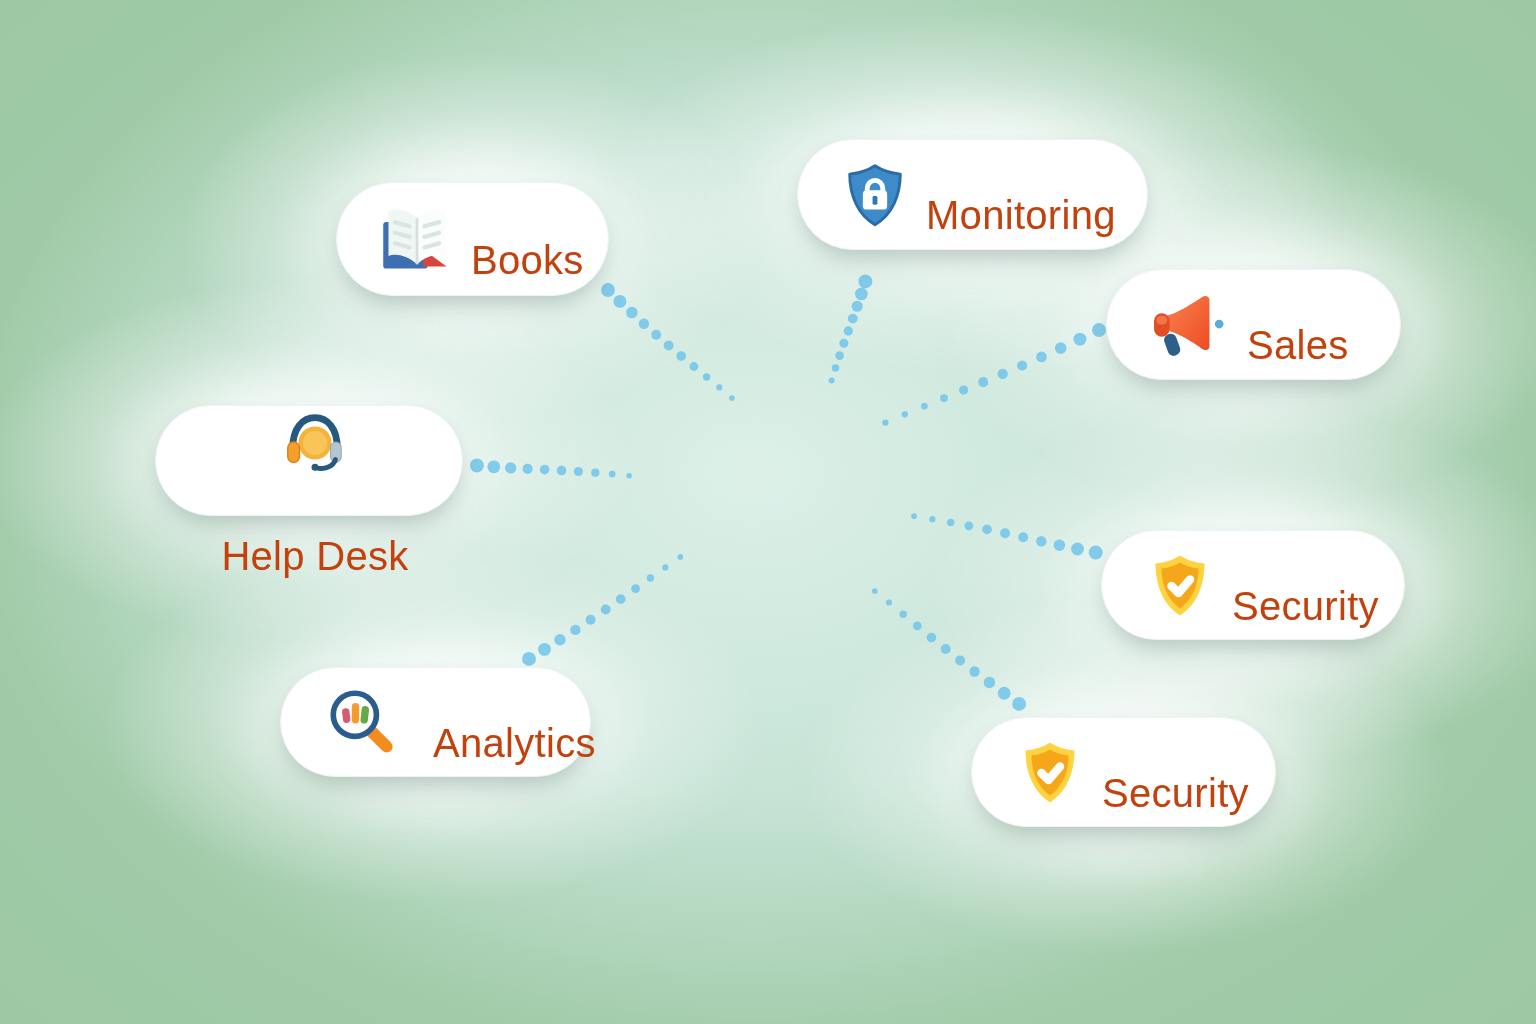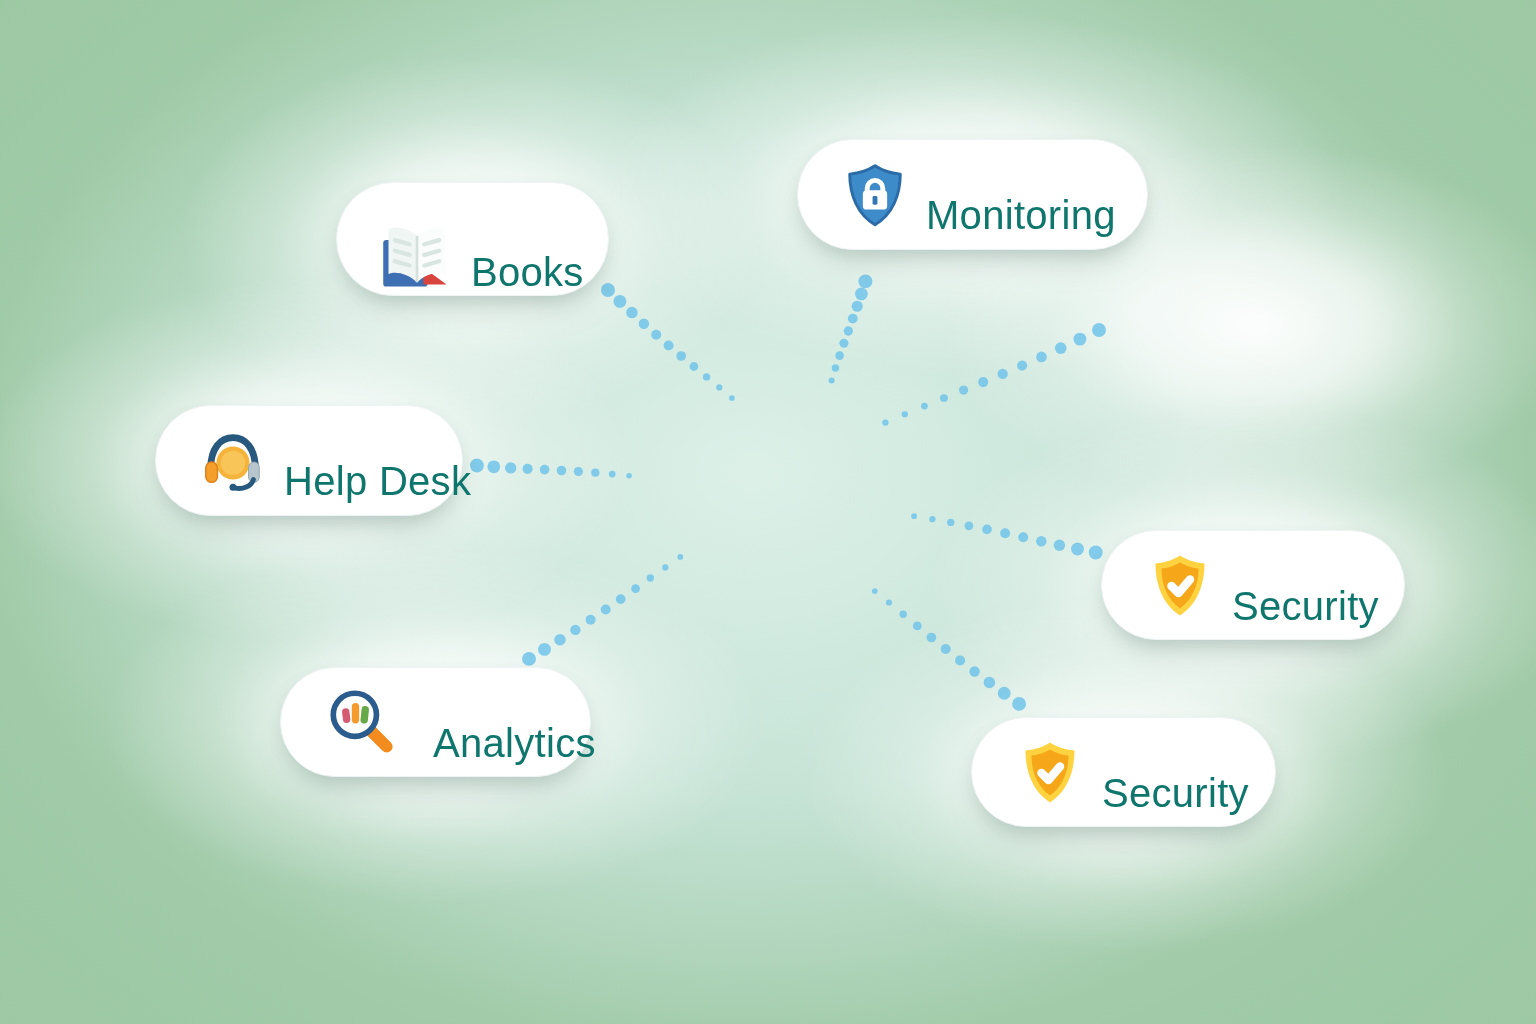--- a/index.html
+++ b/index.html
@@ -20,21 +20,21 @@
   #edges{position:absolute;left:0;top:0;width:1536px;height:1024px;pointer-events:none;}
   .node{
     position:absolute;display:flex;align-items:center;
     background:#ffffff;border:1px solid #eef3f5;border-radius:58px;
     padding:0 30px 0 42px;box-sizing:border-box;gap:16px;
     box-shadow:0 20px 34px -14px rgba(92,130,112,0.38), 0 6px 14px rgba(120,150,135,0.14);
     cursor:pointer;
   }
   .node .icon{flex:0 0 auto;display:flex;align-items:center;justify-content:center;}
   .node .label{
-    font-size:40px;font-weight:500;color:#0f766e;letter-spacing:0.3px;white-space:nowrap;margin-top:42px;
+    font-size:40px;font-weight:500;color:#c2410c;letter-spacing:0.3px;white-space:nowrap;margin-top:42px;
   }
 </style>
 </head>
 <body>
 
 <div id="stage">
   <div id="glows">
       <div class="glow" style="left: 179.025px; top: 50.9px; width: 586.95px; height: 376.2px;"></div>
       <div class="glow" style="left: 595.175px; top: 11.35px; width: 754.65px; height: 366.3px;"></div>
       <div class="glow" style="left: 936.375px; top: 141.35px; width: 634.25px; height: 366.3px;"></div>
@@ -115,21 +115,21 @@
       <circle cx="974.6" cy="671.5" r="5.20" fill="#74c5e9" opacity="0.88"></circle>
       <circle cx="960.1" cy="660.4" r="4.99" fill="#74c5e9" opacity="0.88"></circle>
       <circle cx="945.7" cy="649.1" r="4.98" fill="#74c5e9" opacity="0.88"></circle>
       <circle cx="931.4" cy="637.5" r="4.84" fill="#74c5e9" opacity="0.88"></circle>
       <circle cx="917.3" cy="625.9" r="4.39" fill="#74c5e9" opacity="0.88"></circle>
       <circle cx="903.2" cy="614.2" r="3.70" fill="#74c5e9" opacity="0.88"></circle>
       <circle cx="889.0" cy="602.5" r="3.11" fill="#74c5e9" opacity="0.88"></circle>
       <circle cx="874.8" cy="591.0" r="2.84" fill="#74c5e9" opacity="0.88"></circle>
     </svg>
 
-  <div class="node" style="left: 336px; top: 182px; width: 273px; height: 114px; align-items: flex-end;">
+  <div class="node" style="left: 336px; top: 182px; width: 273px; height: 114px;">
     <span class="icon">
       <svg width="76" height="76" viewBox="0 0 72 72">
         <rect x="4" y="20" width="42" height="44" rx="3" fill="#3e6fb2"></rect>
         <path d="M42,46 L64,62 L42,62 Z" fill="#d8453e"></path>
         <path d="M36,16 C27,8 14,6 9,10 L9,52 C16,49 28,52 36,60 Z" fill="#f0f6f4"></path>
         <path d="M36,16 C45,8 58,6 63,10 L63,52 C56,49 44,52 36,60 Z" fill="#fbfdfc"></path>
         <g stroke="#d9e5e0" stroke-width="4" stroke-linecap="round">
           <path d="M15,20 L29,24" fill="none"></path>
           <path d="M15,30 L29,34" fill="none"></path>
           <path d="M15,40 L29,44" fill="none"></path>
@@ -148,22 +148,40 @@
       <svg width="70" height="72" viewBox="0 0 72 72">
         <path d="M36,6 C42,10 51,13.5 62,14.5 C62,36 54,56 36,66.5 C18,56 10,36 10,14.5 C21,13.5 30,10 36,6 Z" fill="#3d8cc9" stroke="#2b6ba7" stroke-width="3" stroke-linejoin="round"></path>
         <path d="M28,33 v-4 a8,8 0 0 1 16,0 v4" fill="none" stroke="#ffffff" stroke-width="5"></path>
         <rect x="23.5" y="31" width="25" height="20" rx="4" fill="#ffffff"></rect>
         <rect x="33.5" y="37" width="5" height="9" rx="1.5" fill="#3177b5"></rect>
       </svg>
     </span>
     <span class="label">Monitoring</span>
   </div>
 
-
-  <div class="node" style="left: 155px; top: 405px; width: 308px; height: 111px;">
+  <div class="node" style="left: 1106px; top: 269px; width: 295px; height: 111px;">
+    <span class="icon">
+      <svg width="82" height="70" viewBox="0 0 84 72">
+        <defs>
+          <linearGradient id="horn" x1="0" y1="0" x2="1" y2="1">
+            <stop offset="0" stop-color="#f98250"></stop>
+            <stop offset="1" stop-color="#ee4b21"></stop>
+          </linearGradient>
+        </defs>
+        <rect x="17" y="45" width="13" height="23" rx="6" fill="#2d5f88" transform="rotate(-20 23 56)"></rect>
+        <path d="M16,27 C30,24 44,14 55,7 C58,5 62,7 62,10 L62,58 C62,61 58,63 55,61 C44,53 30,44 16,41 Z" fill="url(#horn)"></path>
+        <rect x="5" y="24" width="16" height="24" rx="8" fill="#e14e26"></rect>
+        <rect x="7.5" y="26.5" width="11" height="9" rx="4.5" fill="#f87a4e" opacity="0.85"></rect>
+        <circle cx="72" cy="35" r="4.5" fill="#5aabdb"></circle>
+      </svg>
+    </span>
+    <span class="label">Sales</span>
+  </div>
+
+  <div class="node" style="left: 155px; top: 405px; width: 308px; height: 111px; flex-direction: column;">
     <span class="icon">
       <svg width="70" height="70" viewBox="0 0 72 72">
         <ellipse cx="25" cy="57" rx="10" ry="8" fill="#ffffff" opacity="0.85"></ellipse>
         <circle cx="36" cy="38" r="17" fill="#f5b33a"></circle>
         <circle cx="36" cy="38" r="12.5" fill="#f8c65c" opacity="0.9"></circle>
         <path d="M13,44 C13,23 23,12 36,12 C49,12 59,23 59,44" fill="none" stroke="#27597f" stroke-width="7" stroke-linecap="round"></path>
         <rect x="8" y="37" width="12" height="21" rx="6" fill="#f59f2b" stroke="#dd801b" stroke-width="1.5"></rect>
         <rect x="52" y="37" width="11" height="21" rx="5.5" fill="#b7c6cd" stroke="#90a7b1" stroke-width="1"></rect>
         <path d="M57,55 C55,62 46,66 37,63.5" fill="none" stroke="#27597f" stroke-width="5" stroke-linecap="round"></path>
         <circle cx="36" cy="63" r="3.6" fill="#27597f"></circle>

